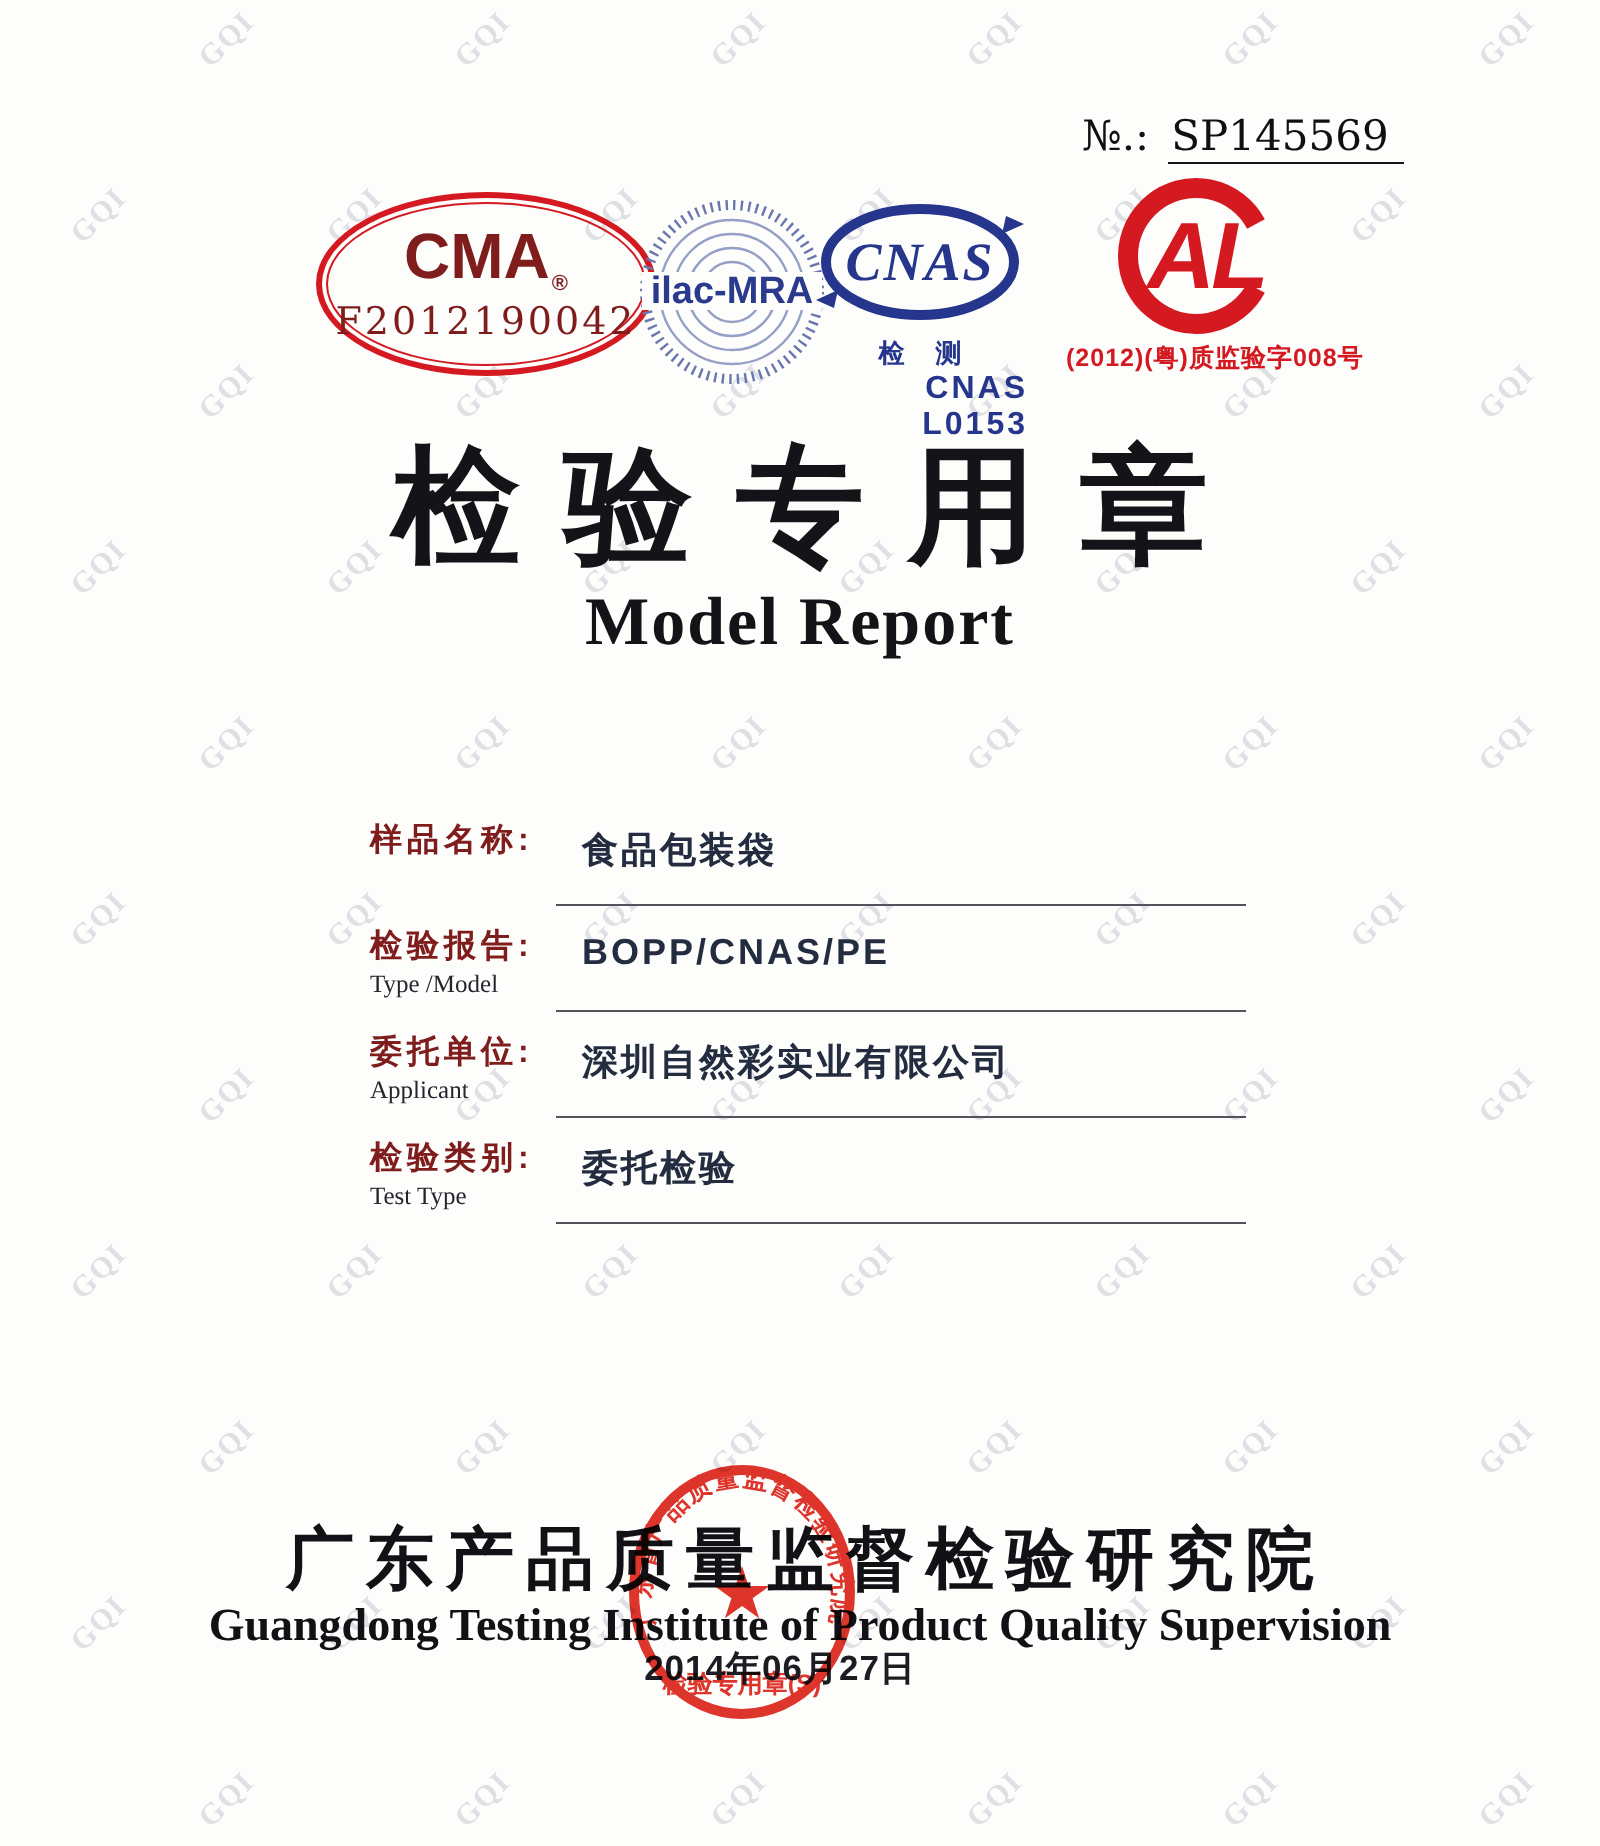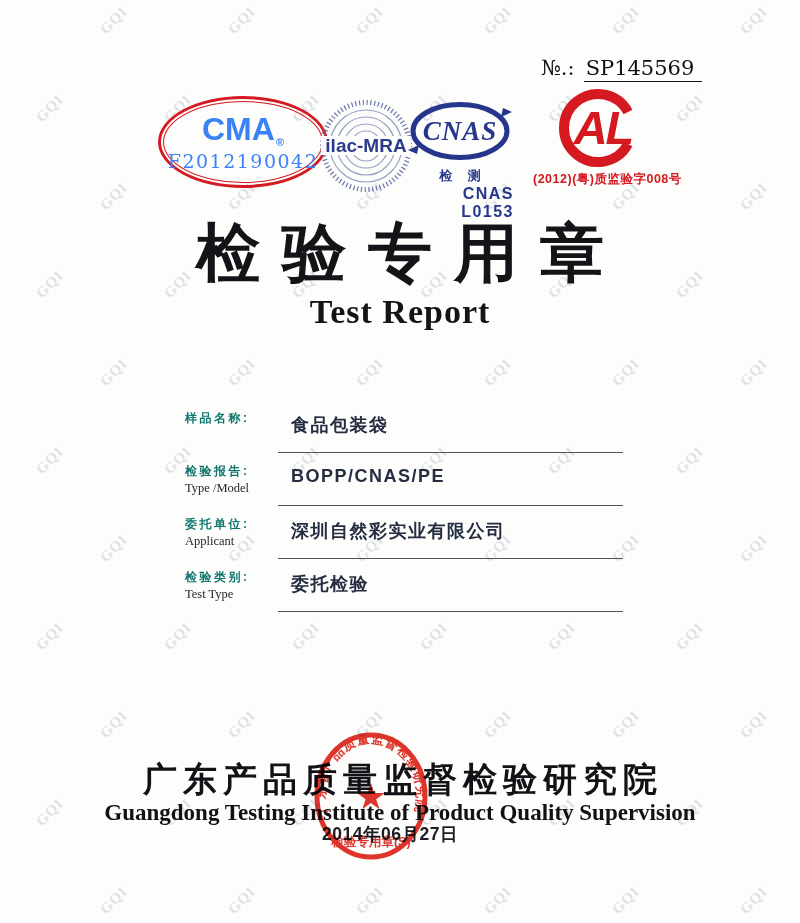--- a/index.html
+++ b/index.html
@@ -28,21 +28,21 @@
   }
 
   
   .cma {
     position:absolute; left:158px; top:96px; width:170px; height:92px;
     border:3px solid #d41920; border-radius:50%; box-sizing:border-box;
   }
   .cma-inner {
     position:absolute; inset:2px; border:1.5px solid #d41920; border-radius:50%;
     display:flex; flex-direction:column; align-items:center; justify-content:center;
-    color:#3b82f6;
+    color:#7f1d1d;
   }
   .cma-mark { font-weight:bold; font-size:32px; line-height:1; letter-spacing:0; position:relative; }
   .cma-reg { font-size:11px; font-weight:bold; vertical-align:-6px; margin-left:1px; }
   .cma-num { font-family:"DejaVu Serif", serif; font-size:19px; letter-spacing:1.5px; margin-top:2px; }
 
   
   .logo-svg { position:absolute; }
   .cnas-block { position:absolute; left:406px; top:100px; width:108px; text-align:center; }
   .cnas-cat { color:#26368c; font-weight:bold; font-size:13px; letter-spacing:6px; margin-top:1px; padding-left:6px; }
   .cnas-num { color:#26368c; font-weight:bold; font-size:16px; letter-spacing:1.5px;text-align:right; }
@@ -59,21 +59,21 @@
   }
   .title-en {
     position:absolute; top:293px; left:0; width:100%; text-align:center;
     font-family:"Liberation Serif", serif; font-weight:bold; font-size:34px;
     letter-spacing:1px; color:#141418;
   }
 
   
   .form { position:absolute; left:185px; top:410px; width:440px; }
   .frow { position:relative; height:53px; }
-  .flabel-zh { font-size:12px; font-weight:bold; letter-spacing:2.5px; color:#0f766e; }
+  .flabel-zh { font-size:16px; font-weight:bold; letter-spacing:2.5px; color:#7f1d1d; }
   .flabel-en { font-family:"Liberation Serif", serif; font-size:12.5px; color:#23262e; margin-top:1px; }
   .fline { position:absolute; left:93px; width:345px; top:42px; border-top:1.5px solid #52525c; }
   .fvalue {
     position:absolute; left:106px; top:3px; font-size:18px; font-weight:bold;
     letter-spacing:1.5px; color:#242d40; white-space:nowrap;
   }
 
   
   .inst-zh {
     position:absolute; top:757px; left:0; width:100%; text-align:center;
@@ -205,21 +205,21 @@
     <div class="cnas-num">CNAS L0153</div>
   </div>
 
   <svg class="logo-svg" style="left:546px; top:88px;" width="118" height="80" viewBox="0 0 118 80">
     <path d="M 82 24 A 34 34 0 1 0 82 56" fill="none" stroke="#d41920" stroke-width="10"></path>
     <text x="57" y="56" text-anchor="middle" font-family="Liberation Sans, sans-serif" font-size="47" font-weight="bold" font-style="italic" letter-spacing="-2" fill="#d41920">AL</text>
   </svg>
   <div class="cal-num">(2012)(粤)质监验字008号</div>
 
   <div class="title-zh">检验专用章</div>
-  <div class="title-en">Test Report</div>
+  <div class="title-en">Model Report</div>
 
   <div class="form">
     <div class="frow">
       <div class="flabel-zh">样品名称:</div>
       <div class="fline"></div>
       <div class="fvalue">食品包装袋</div>
     </div>
     <div class="frow">
       <div class="flabel-zh">检验报告:</div>
       <div class="flabel-en">Type /Model</div>

